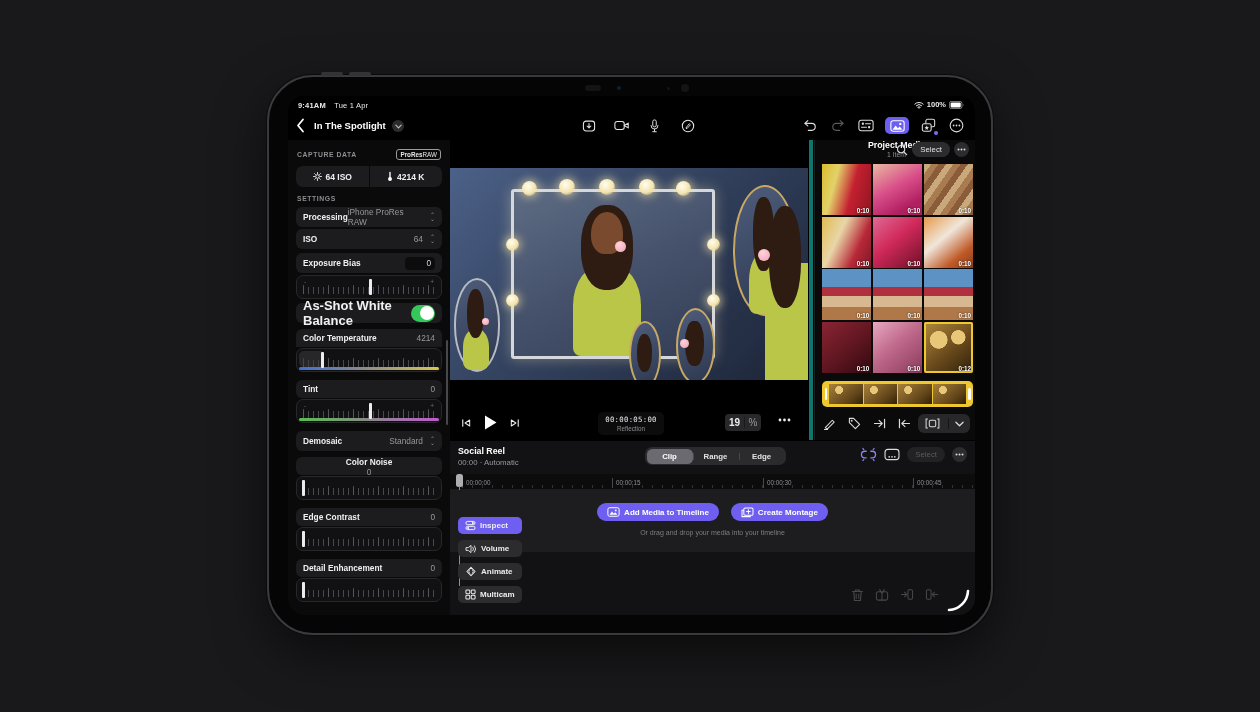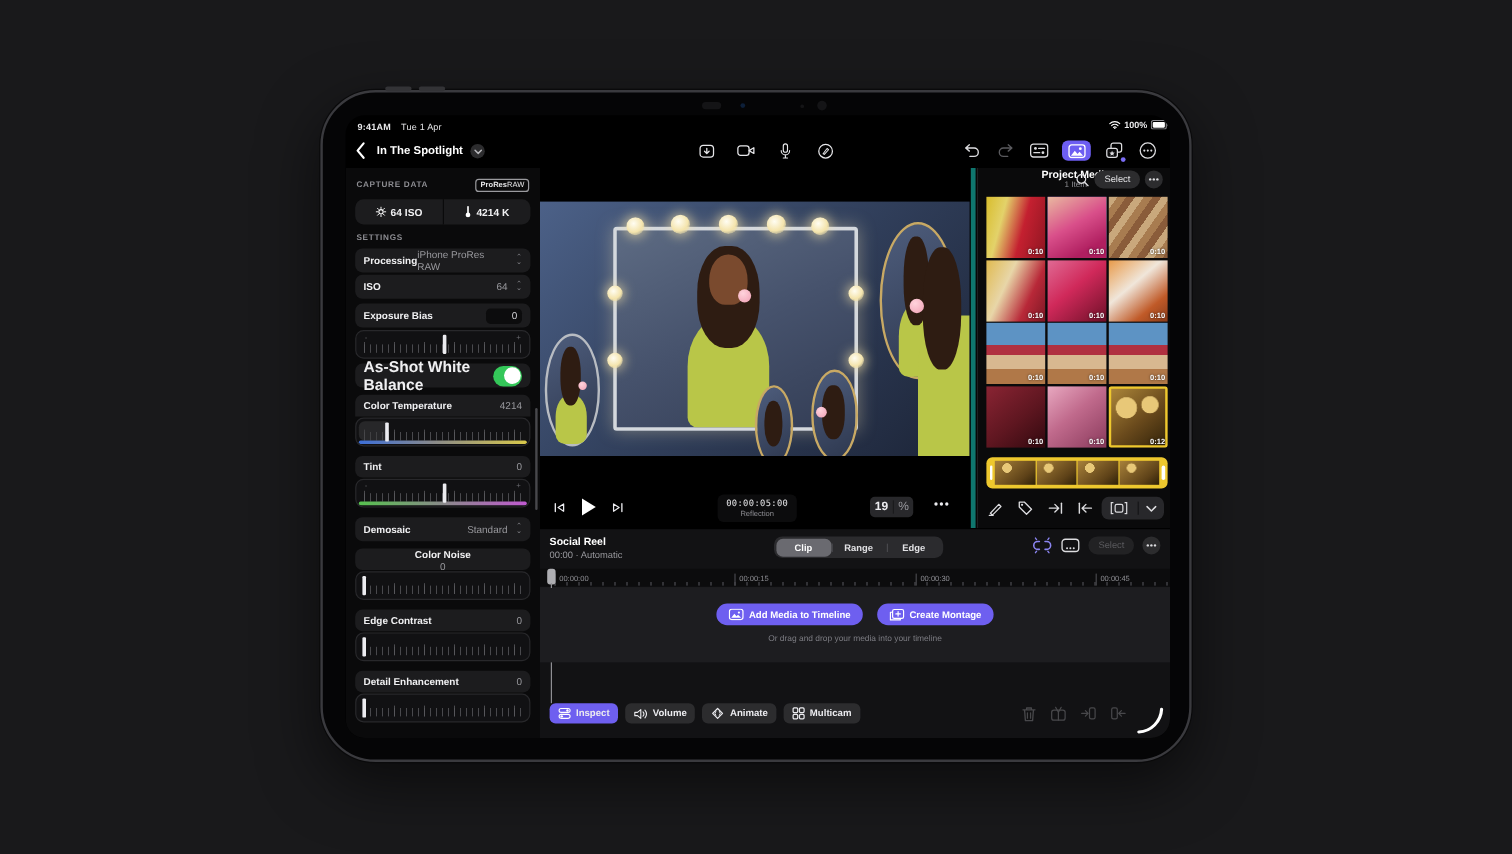--- a/index.html
+++ b/index.html
@@ -11,21 +11,21 @@
     background:#050506; border:2px solid #3a3a3e; border-radius:46px;
     box-shadow:0 0 0 1px #0a0a0b, 0 18px 50px rgba(0,0,0,.55); }
   .vol-btn { position:absolute; top:-5px; height:4px; background:#333336; border-radius:2px; }
   .cam-dot { position:absolute; border-radius:50%; background:#141416; }
   .screen { position:absolute; left:19px; top:19px; width:687px; height:519px;
     background:#000; border-radius:16px; overflow:hidden; }
 
   
   .statusbar { position:absolute; left:0; top:0; right:0; height:16px; color:#e8e8ea; font-size:7.5px; }
   .statusbar .left { position:absolute; left:10px; top:5px; letter-spacing:.2px; }
-  .statusbar .right { position:absolute; right:0; top:4px; display:flex; align-items:flex-start; gap:3px; }
+  .statusbar .right { position:absolute; right:10px; top:4px; display:flex; align-items:flex-end; gap:3px; }
   .titlebar { position:absolute; left:0; top:16px; right:0; height:28px; }
   .back { position:absolute; left:8px; top:6px; width:14px; height:16px; color:#fff; }
   .doc-title { position:absolute; left:26px; top:8px; color:#fff; font-size:9.5px; font-weight:700; }
   .title-chev { position:absolute; left:104px; top:8px; width:12px; height:12px; background:#2c2c2e;
     border-radius:50%; display:flex; align-items:center; justify-content:center; color:#98989d; }
   .tb-center { position:absolute; left:292px; top:5px; display:flex; gap:16px; align-items:center; color:#e6e6e9; }
   .tb-right { position:absolute; right:10px; top:5px; display:flex; gap:11px; align-items:center; color:#dcdcdf; }
   .tb-ic { width:17px; height:17px; display:flex; align-items:center; justify-content:center; }
   .tb-ic.dim { color:#5a5a5e; }
   .tb-ic.sel { background:#6d5ef2; border-radius:5px; width:24px; }
@@ -140,21 +140,21 @@
   .ruler { position:absolute; left:0; top:33px; right:0; height:16px; background:#0c0c0d; border-bottom:1px solid #1c1c1e;
     background-image:repeating-linear-gradient(90deg,#323236 0 1px,transparent 1px 10px); background-position:12px 11px; background-size:100% 3px; background-repeat:no-repeat; }
   .rl { position:absolute; top:4px; color:#8e8e93; font-size:6.3px; padding-left:3px; border-left:1px solid #48484c; height:10px; line-height:9px; }
   .playhead { position:absolute; left:6px; top:33px; width:7px; height:13px; background:#aeaeb2; border-radius:2.5px; }
   .playhead::after { content:""; position:absolute; left:3px; top:12px; width:1.2px; height:100px; background:#8e8e93; }
   .lane { position:absolute; left:0; top:49px; right:0; height:62px; background:#1d1d20; }
   .lane-btns { position:absolute; left:0; right:0; top:13px; display:flex; justify-content:center; gap:12px; }
   .lbtn { background:#6e5ff0; color:#fff; border:none; height:18px; border-radius:9px; padding:0 10px;
     font-size:8px; font-weight:600; display:flex; align-items:center; gap:4px; font-family:inherit; }
   .drop-hint { position:absolute; left:0; right:0; top:39px; text-align:center; color:#7c7c82; font-size:7px; }
-  .toolrow { position:absolute; left:8px; bottom:12px; display:flex; gap:6px; }
+  .toolrow { position:absolute; left:8px; bottom:12px; display:flex; gap:6px;flex-direction:column; }
   .tool { background:#2c2c2e; color:#ececf0; border:none; height:17px; border-radius:5px; padding:0 7px;
     font-size:8px; font-weight:600; display:flex; align-items:center; gap:4px; font-family:inherit; }
   .tool.on { background:#6e5ff0; }
   .tl-edit-ics { position:absolute; right:36px; bottom:13px; display:flex; gap:11px; color:#48484b; }
   .corner-arc { position:absolute; right:4px; bottom:2px; }
 
   svg { display:block; }
 </style>
 </head>
 <body>

